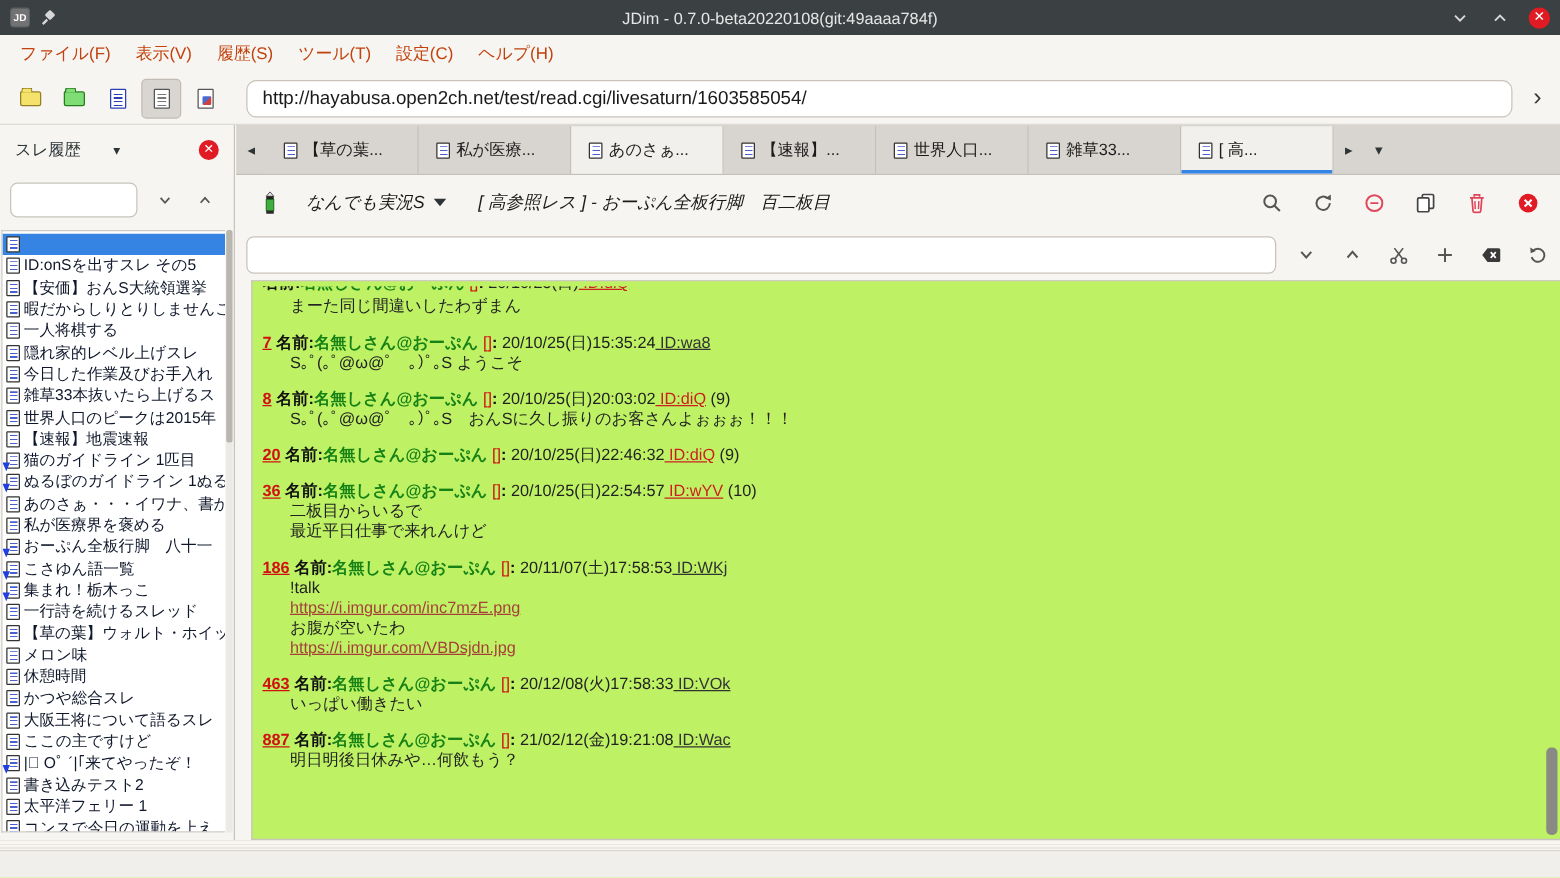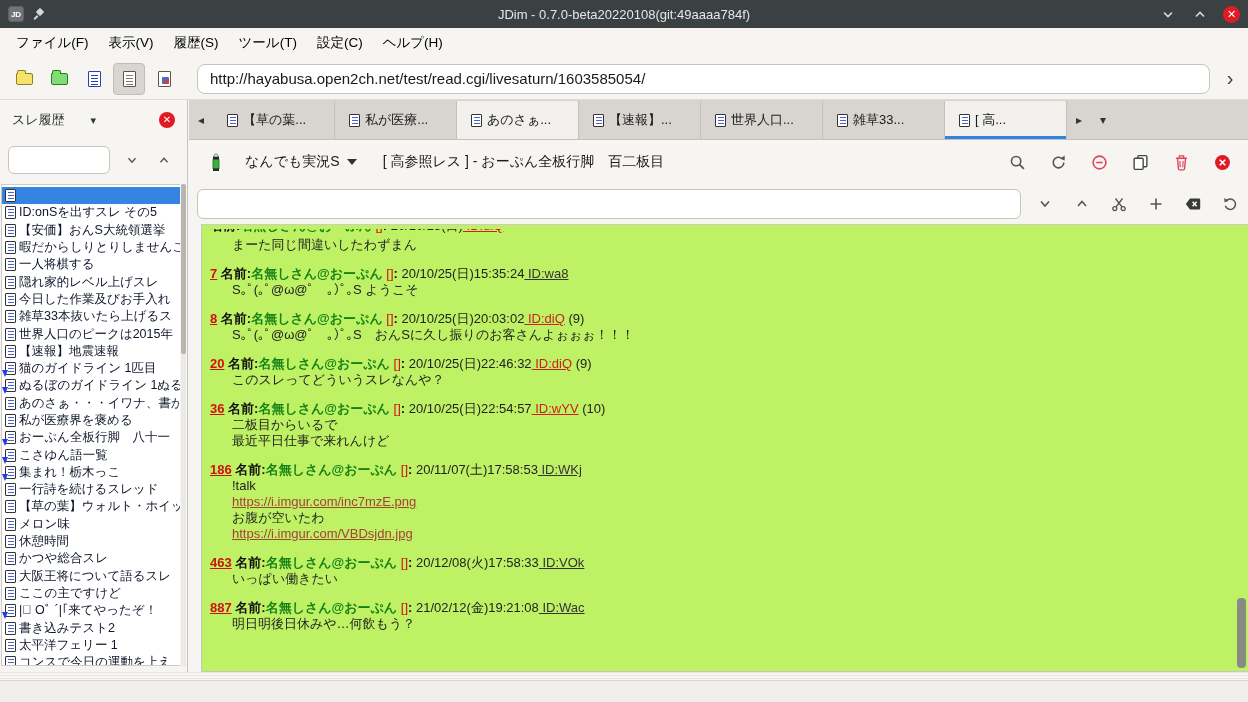--- a/index.html
+++ b/index.html
@@ -21,21 +21,21 @@
   .wtitle { position:absolute; left:0; right:0; text-align:center; color:#e6e6e6;
     font-size:13px; pointer-events:none; }
   .winbtns { margin-left:auto; display:flex; align-items:center; gap:14px; z-index:2; }
   .winbtn { width:18px; height:18px; display:flex; align-items:center; justify-content:center; }
   .closebtn { width:17px; height:17px; border-radius:50%; background:#e01b24; color:#fff;
     font-size:11px; line-height:17px; text-align:center; font-weight:bold; }
 
   
   .menubar { position:absolute; left:0; top:28px; width:1248px; height:30px;
     background:#f6f5f2; display:flex; align-items:center; padding-left:6px; }
-  .menu-item { font-size:13.5px; color:#000000; padding:4px 10px; }
+  .menu-item { font-size:13.5px; color:#c2410c; padding:4px 10px; }
 
   
   .toolbar { position:absolute; left:0; top:58px; width:1248px; height:42px;
     background:#f6f5f2; display:flex; align-items:center; padding:0 8px;
     border-bottom:1px solid #dedad4; }
   .toolbtn { width:32px; height:32px; display:flex; align-items:center; justify-content:center;
     border-radius:4px; margin-right:3px; }
   .toolbtn.active { background:#d9d5d0; border:1px solid #c2bcb5; }
   .folder { width:17px; height:12px; border-radius:1px 2px 2px 2px; position:relative; }
   .folder.yellow { background:#f5e26a; border:1px solid #948024; }
@@ -102,21 +102,21 @@
   .tab { width:122px; height:38px; display:flex; align-items:center; gap:5px;
     padding-left:14px; border-right:1px solid #c4bfb8; position:relative;
     background:#d8d4cf; white-space:nowrap; overflow:hidden; }
   .tab.light { background:#f1f0ed; }
   .tab.active { background:#f1f0ed; }
   .tab.active::after { content:''; position:absolute; left:0; right:0; bottom:0; height:3px;
     background:#3584e4; }
   .tlabel { font-size:13px; color:#1a1a1a; }
 
   .threadbar { position:absolute; left:0; top:40px; width:1059px; height:44px;
-    background:#f6f5f2; display:flex; align-items:center; padding:0 12px; }
+    background:#f6f5f2; display:flex; align-items:center; padding:0 12px;font-style:italic; }
   .writebtn { width:30px; height:30px; display:flex; align-items:center; justify-content:center; }
   .boardsel { display:flex; align-items:center; gap:7px; margin-left:14px; }
   .boardname { font-size:14px; color:#1a1a1a; }
   .caret-down { width:0; height:0; border-left:5px solid transparent;
     border-right:5px solid transparent; border-top:6px solid #2e3436; }
   .threadtitle { font-size:14px; color:#1a1a1a; margin-left:26px; }
   .tb-icons { margin-left:auto; display:flex; align-items:center; gap:21px; padding-right:4px; }
   .ibtn { width:20px; height:20px; display:flex; align-items:center; justify-content:center; }
 
   .filterbar { position:absolute; left:0; top:84px; width:1059px; height:40px;
@@ -491,23 +491,20 @@
         </div>
       </div>
       <div class="post">
         <div class="phead"><span class="pnum">8</span><span class="plabel"> 名前:</span><span class="pname">名無しさん@おーぷん</span><span class="pbr"> []</span><span class="pcolon">: </span><span class="pdate">20/10/25(日)20:03:02</span><span class="pid idred"> ID:diQ</span><span class="pcount"> (9)</span></div>
         <div class="pbody">
           <div>S｡ﾟ(｡ﾟ@ω@ﾟ　｡)ﾟ｡S　おんSに久し振りのお客さんよぉぉぉ！！！</div>
         </div>
       </div>
       <div class="post">
         <div class="phead"><span class="pnum">20</span><span class="plabel"> 名前:</span><span class="pname">名無しさん@おーぷん</span><span class="pbr"> []</span><span class="pcolon">: </span><span class="pdate">20/10/25(日)22:46:32</span><span class="pid idred"> ID:diQ</span><span class="pcount"> (9)</span></div>
-        <div class="pbody">
-          <div>このスレってどういうスレなんや？</div>
-        </div>
       </div>
       <div class="post">
         <div class="phead"><span class="pnum">36</span><span class="plabel"> 名前:</span><span class="pname">名無しさん@おーぷん</span><span class="pbr"> []</span><span class="pcolon">: </span><span class="pdate">20/10/25(日)22:54:57</span><span class="pid idred"> ID:wYV</span><span class="pcount"> (10)</span></div>
         <div class="pbody">
           <div>二板目からいるで</div>
           <div>最近平日仕事で来れんけど</div>
         </div>
       </div>
       <div class="post">
         <div class="phead"><span class="pnum">186</span><span class="plabel"> 名前:</span><span class="pname">名無しさん@おーぷん</span><span class="pbr"> []</span><span class="pcolon">: </span><span class="pdate">20/11/07(土)17:58:53</span><span class="pid"> ID:WKj</span></div>

